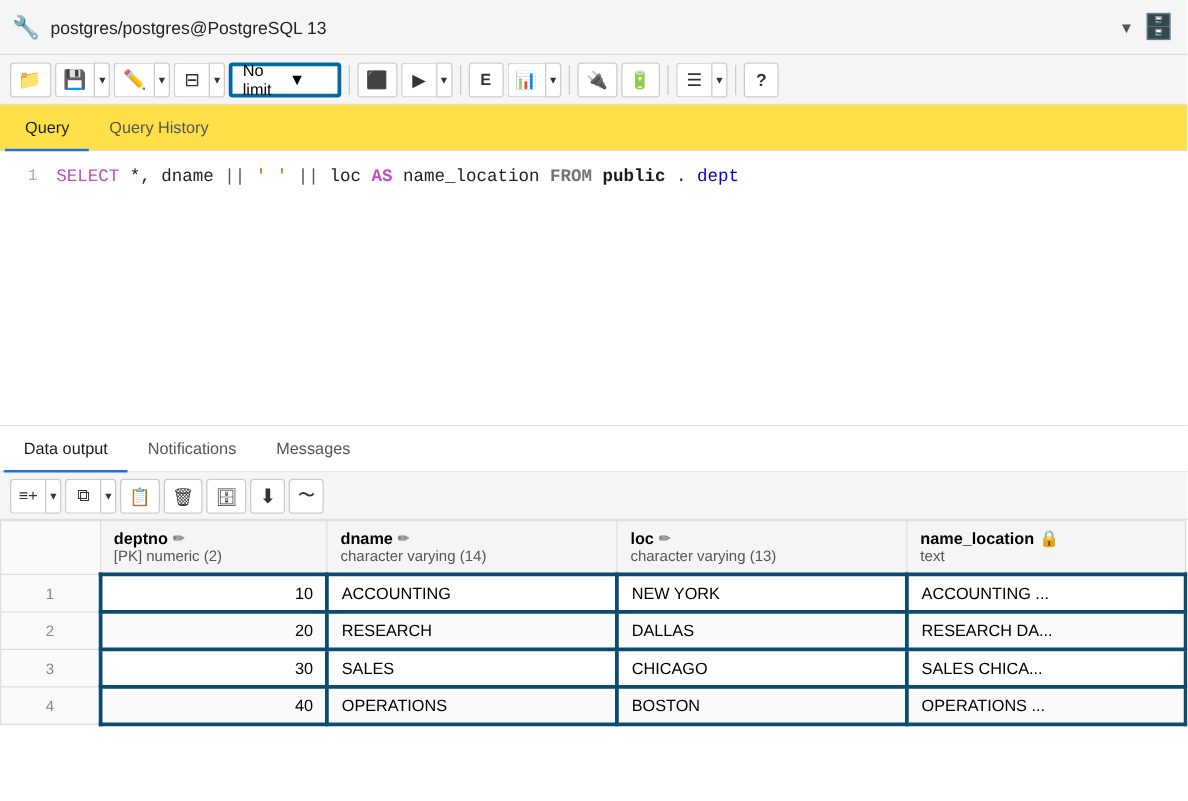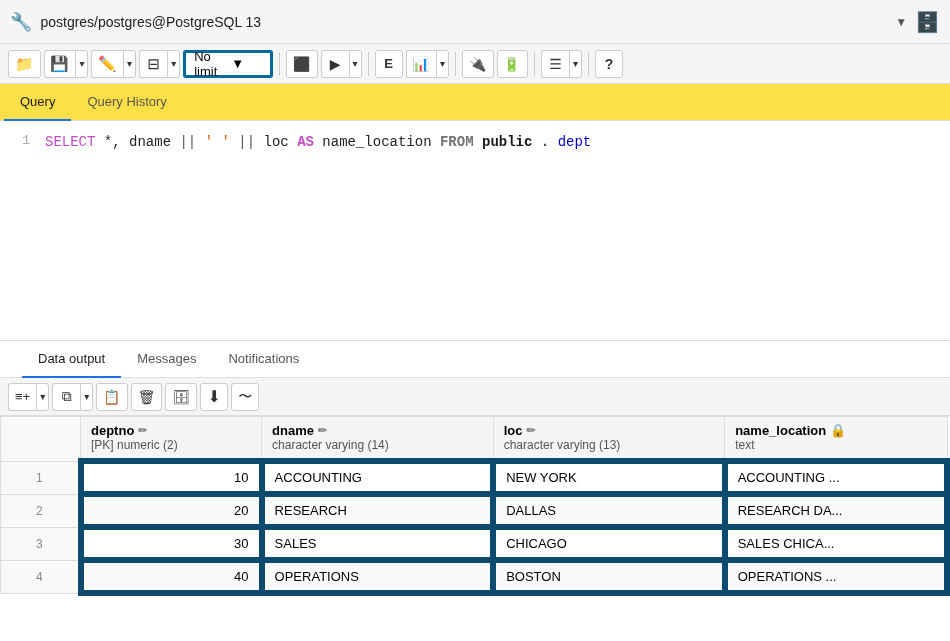--- a/index.html
+++ b/index.html
@@ -55,21 +55,21 @@
     .kw-from { color: #737373; font-weight: bold; }
     .kw-as { color: #c44bc4; font-weight: bold; }
     .code-str { color: #e05c00; }
     .code-ident { color: #222; }
     .code-schema { color: #1a1a1a; font-weight: bold; }
     .code-table { color: #0000cc; }
     .code-op { color: #555; }
 
     
     .output-tabs-bar {
-      display: flex; border-bottom: 1px solid #ddd; background: #fff; padding: 0 22px;
+      display: flex; border-bottom: 1px solid #ddd; background: #fff; padding: 0 3px;
     }
     .output-tab {
       padding: 10px 16px; cursor: pointer; font-size: 13px; color: #555; border-bottom: 2px solid transparent; margin-bottom: -1px;
     }
     .output-tab.active { color: #1a1a1a; border-bottom: 2px solid #1a73e8; font-weight: 500; }
 
     
     .output-toolbar {
       display: flex; align-items: center; background: #f5f5f5; border-bottom: 1px solid #ddd;
       padding: 4px 8px; gap: 3px; height: 38px;
@@ -82,21 +82,21 @@
     thead th {
       border: 1px solid #ddd; padding: 6px 10px; text-align: left; font-weight: 600;
       vertical-align: top; white-space: nowrap; min-width: 80px;
     }
     thead th .col-name { font-weight: 700; font-size: 13px; display: flex; align-items: center; gap: 4px; }
     thead th .col-type { font-weight: 400; color: #555; font-size: 12px; }
     thead th .edit-icon { color: #888; font-size: 11px; cursor: pointer; }
     thead th .lock-icon { color: #888; font-size: 13px; }
     .row-num-col { width: 36px; background: #f9f9f9; border: 1px solid #ddd; text-align: center; color: #888; font-size: 12px; padding: 6px 4px; }
     tbody tr:nth-child(even) { background: #fafafa; }
-    tbody td { border: 6px solid #0c4a6e; padding: 6px 10px; }
+    tbody td { border: 3px solid #0c4a6e; padding: 6px 10px; }
     tbody td.num { text-align: right; }
     .pk-col { min-width: 100px; }
   </style>
 </head>
 <body>
 
 <div class="connection-bar">
   <span class="conn-icon">🔧</span>
   <span class="conn-label">postgres/postgres@PostgreSQL 13</span>
   <span class="conn-arrow">▼</span>
@@ -185,22 +185,22 @@
       <span class="kw-from">FROM</span>
       <span class="code-schema"> public</span>
       <span class="code-ident">.</span>
       <span class="code-table">dept</span>
     </span>
   </div>
 </div>
 
 <div class="output-tabs-bar">
   <div class="output-tab active">Data output</div>
+  <div class="output-tab">Notifications</div>
   <div class="output-tab">Messages</div>
-  <div class="output-tab">Notifications</div>
 </div>
 
 <div class="output-toolbar">
 
   <div class="tb-split">
     <button class="tb-btn" title="Add row" style="font-size:13px;">≡+</button>
     <span class="tb-arrow">▾</span>
   </div>
 
   <div class="tb-split">

